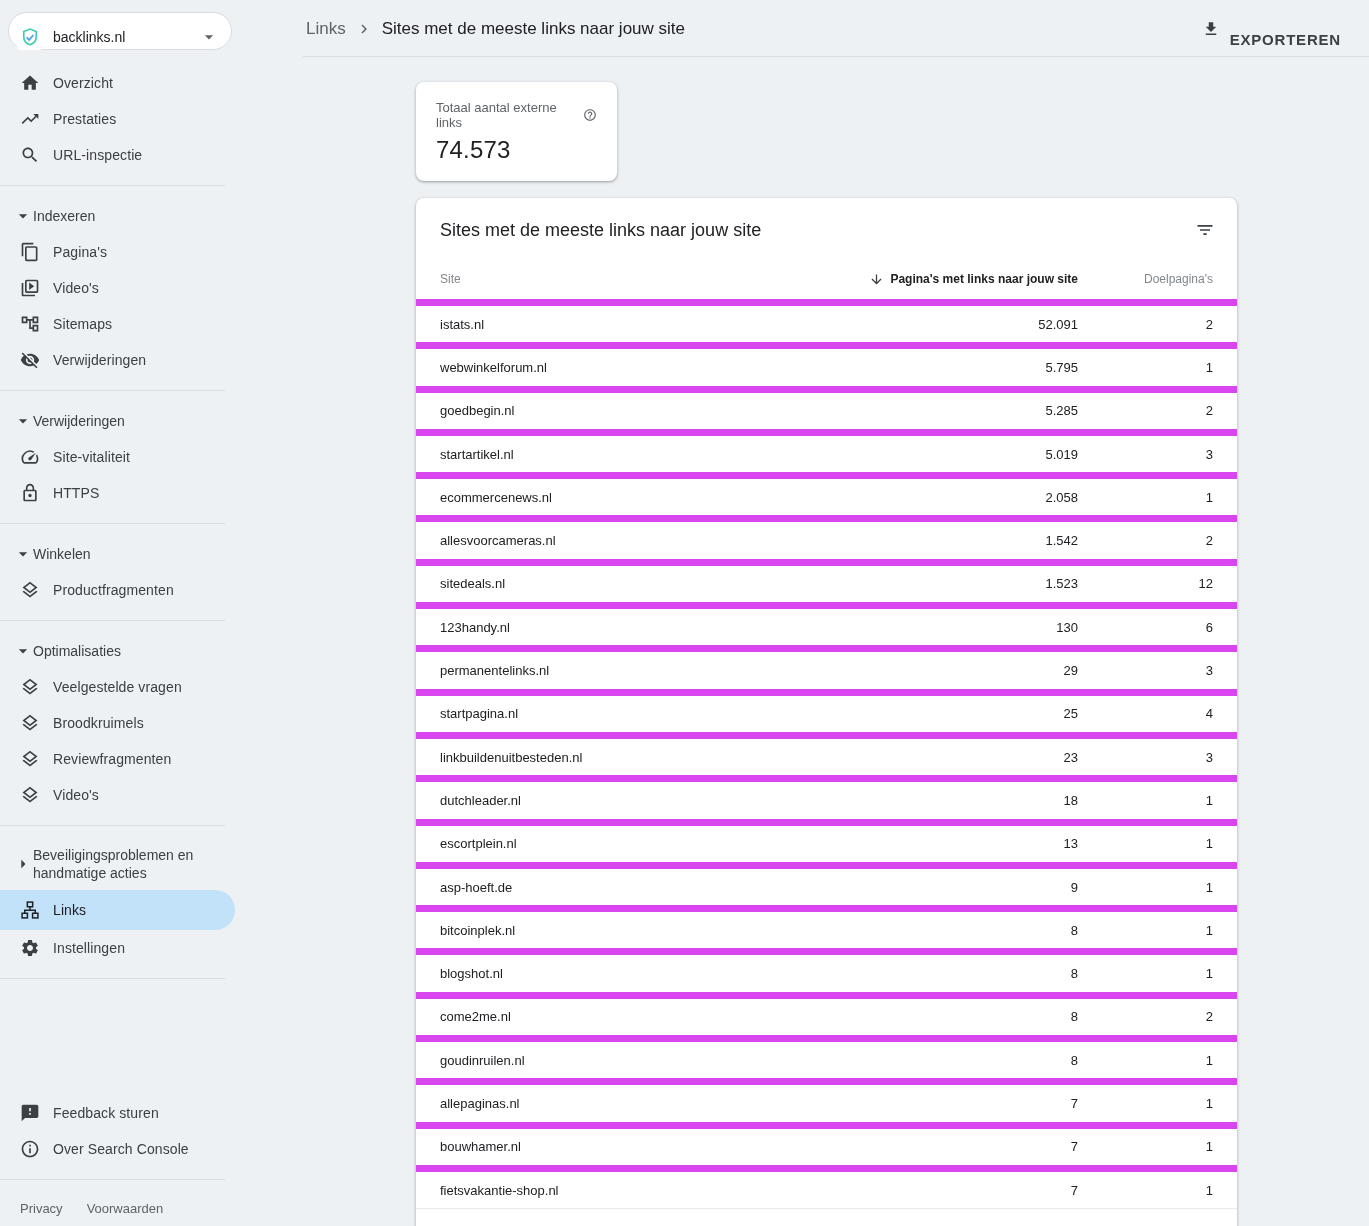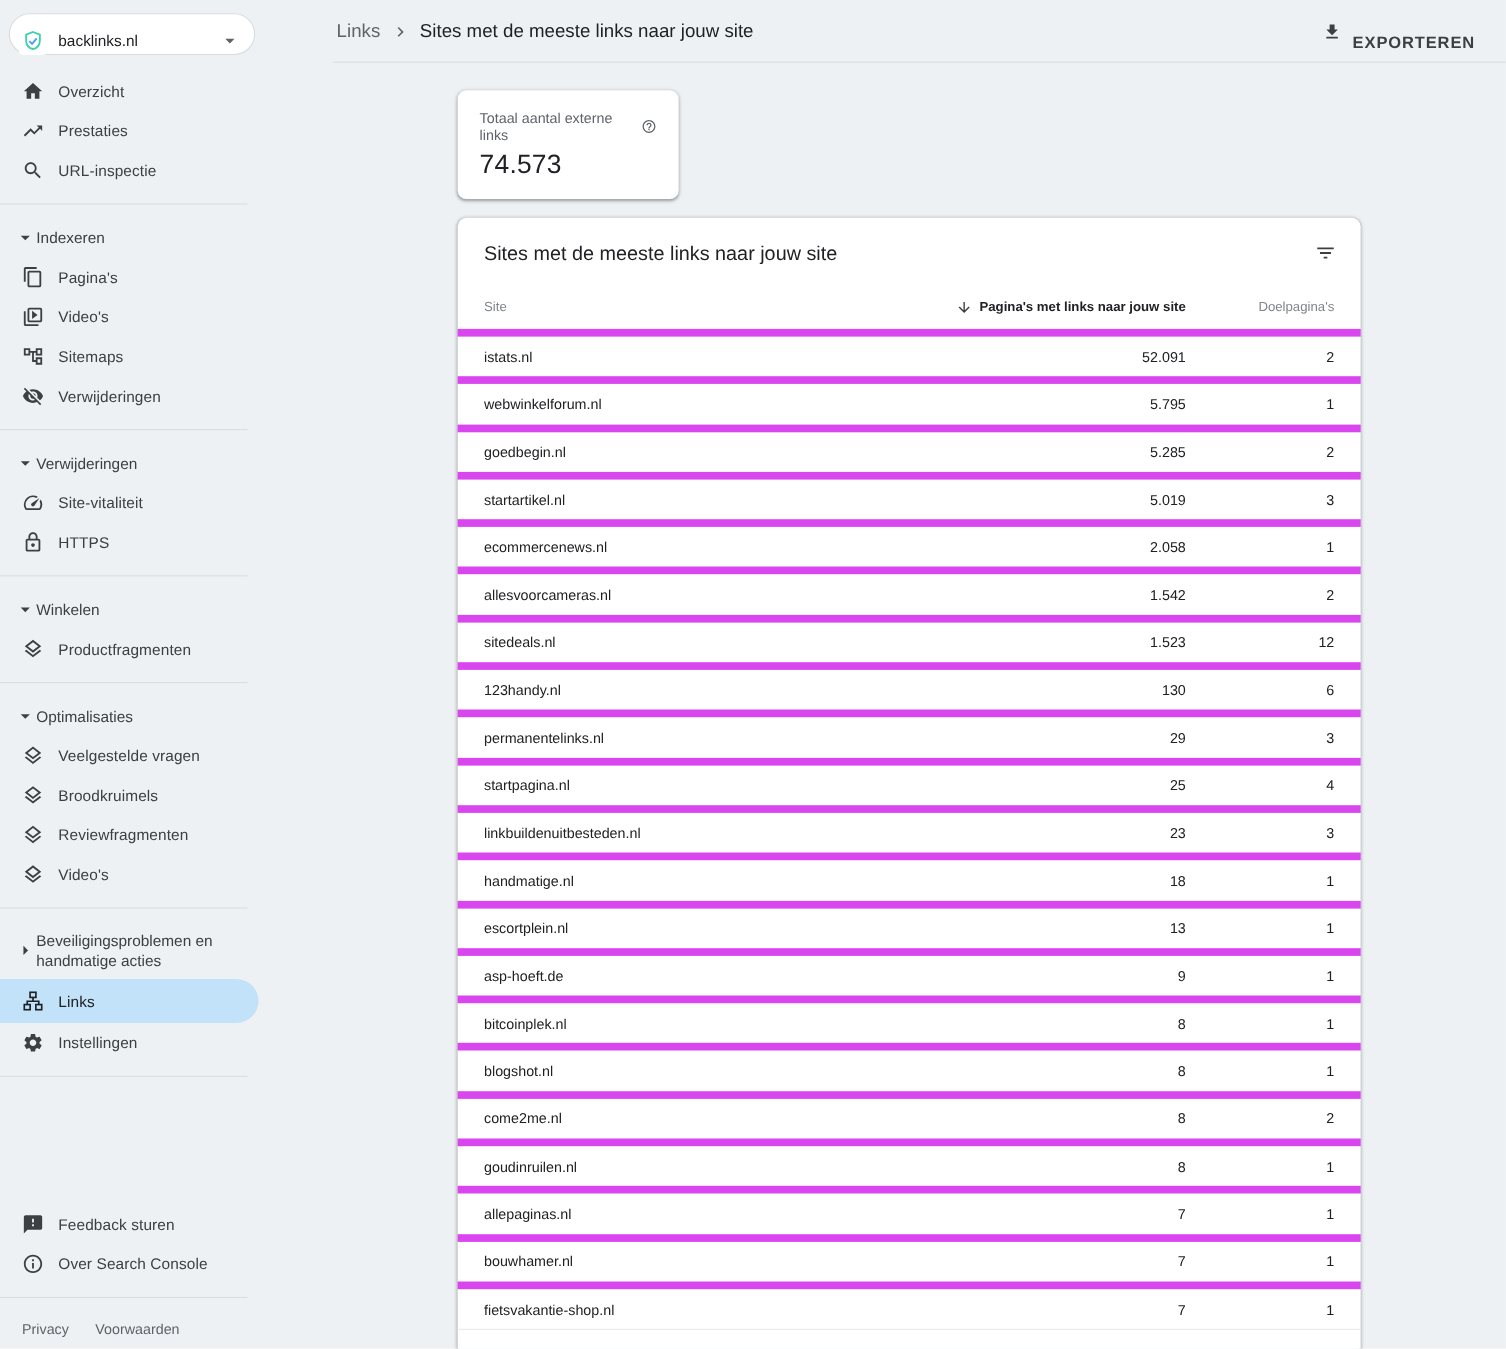--- a/index.html
+++ b/index.html
@@ -437,21 +437,21 @@
               <div class="col-targets">4</div>
             </div>
 
             <div class="trow">
               <div class="col-site">linkbuildenuitbesteden.nl</div>
               <div class="col-links">23</div>
               <div class="col-targets">3</div>
             </div>
 
             <div class="trow">
-              <div class="col-site">handmatige.nl</div>
+              <div class="col-site">dutchleader.nl</div>
               <div class="col-links">18</div>
               <div class="col-targets">1</div>
             </div>
 
             <div class="trow">
               <div class="col-site">escortplein.nl</div>
               <div class="col-links">13</div>
               <div class="col-targets">1</div>
             </div>
 

